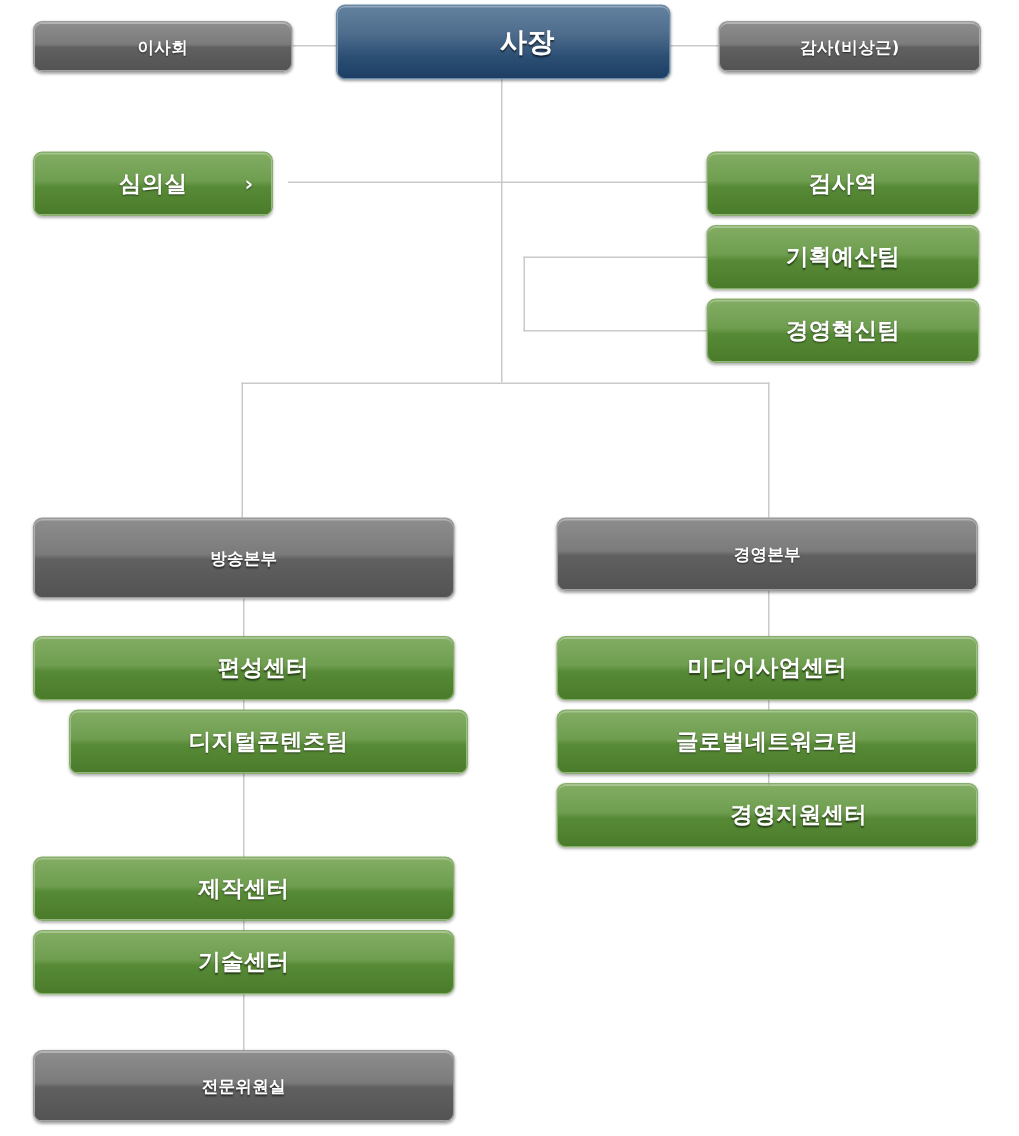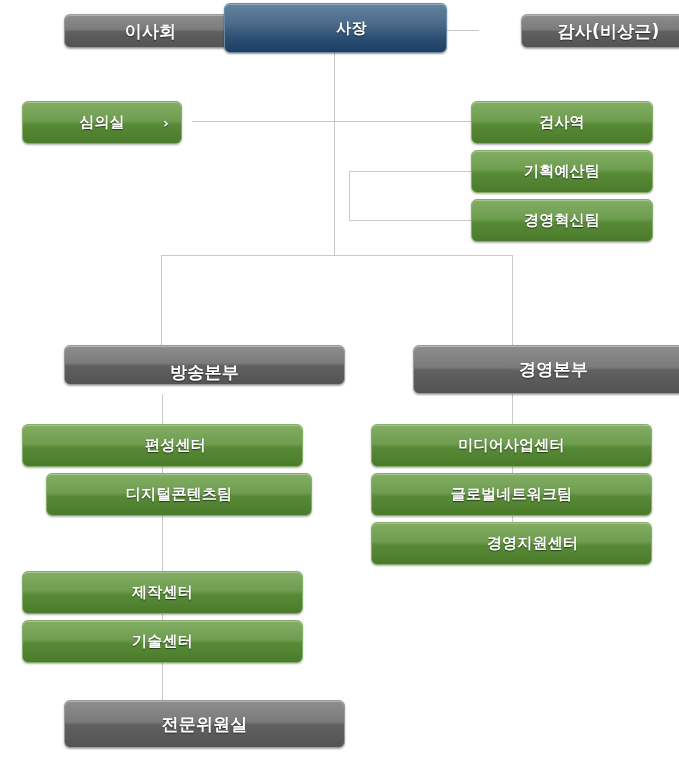--- a/index.html
+++ b/index.html
@@ -28,34 +28,33 @@
     color: #ffffff;
     font-weight: bold;
     letter-spacing: 0.2px;
     text-shadow: 0 1px 1px rgba(0,0,0,0.55);
     z-index: 3;
   }
   .node-gray {
     background: linear-gradient(to bottom, #8d8d8d 0%, #7b7b7b 45%, #606060 52%, #535353 100%);
     border: 1px solid #9a9a9a;
     box-shadow: 0 1px 2px rgba(0,0,0,0.35), inset 0 1px 0 rgba(255,255,255,0.35);
-    font-size: 17px;
-    margin-left: 42px;
+    font-size: 11px;
   }
   .node-green {
     background: linear-gradient(to bottom, #82ad63 0%, #6f9e50 45%, #578a36 55%, #4a7b2b 100%);
     border: 1px solid #86ad69;
     box-shadow: 0 1px 2px rgba(0,0,0,0.3), inset 0 1px 0 rgba(255,255,255,0.3);
     font-size: 15px;
   }
   .node-blue {
     background: linear-gradient(to bottom, #63829f 0%, #4d6c8c 40%, #2c4f74 70%, #1c3e64 100%);
     border: 1px solid #6b89a5;
     box-shadow: 0 1px 2px rgba(0,0,0,0.4), inset 0 1px 0 rgba(255,255,255,0.3);
-    font-size: 15px;
+    font-size: 18px;
     padding-left: 32px;
   }
   .chev {
     position: absolute;
     right: 12px;
     top: 50%;
     transform: translateY(-50%);
     font-size: 14px;
     font-weight: bold;
     color: #ffffff;
@@ -115,21 +114,21 @@
   </div>
 
   <div class="node node-green" style="left:471px; top:150px; width:182px; height:43px;">
     <span>기획예산팀</span>
   </div>
 
   <div class="node node-green" style="left:471px; top:199px; width:182px; height:43px;">
     <span>경영혁신팀</span>
   </div>
 
-  <div class="node node-gray" style="left:22px; top:345px; width:281px; height:40px;align-items:flex-end;">
+  <div class="node node-gray" style="left:22px; top:345px; width:281px; height:54px;">
     <span>방송본부</span>
   </div>
 
   <div class="node node-gray" style="left:371px; top:345px; width:281px; height:49px;">
     <span>경영본부</span>
   </div>
 
   <div class="node node-green" style="left:22px; top:424px; width:281px; height:43px;padding-left:26px;">
     <span>편성센터</span>
   </div>

